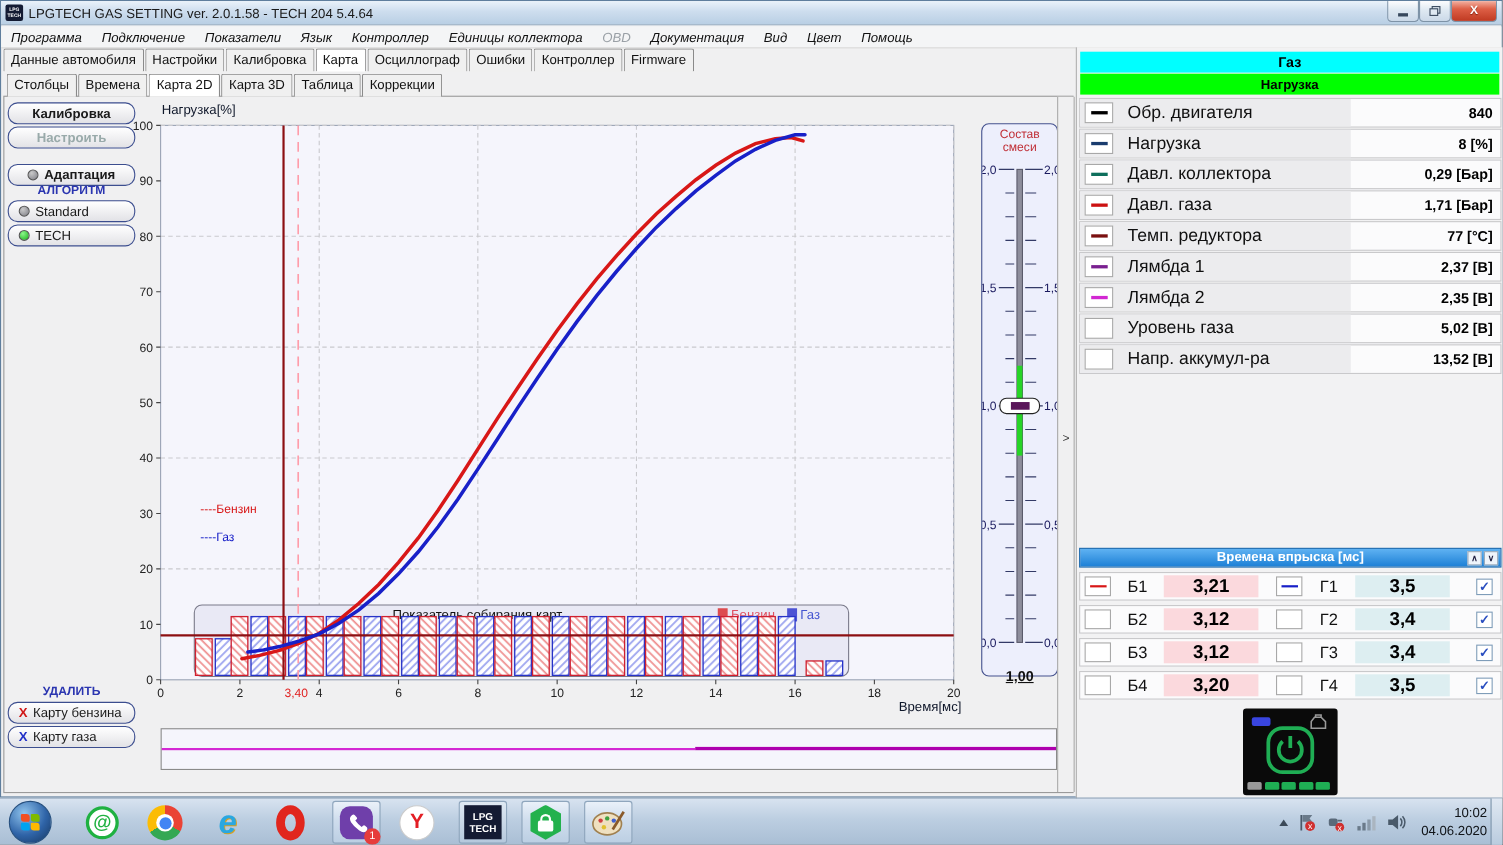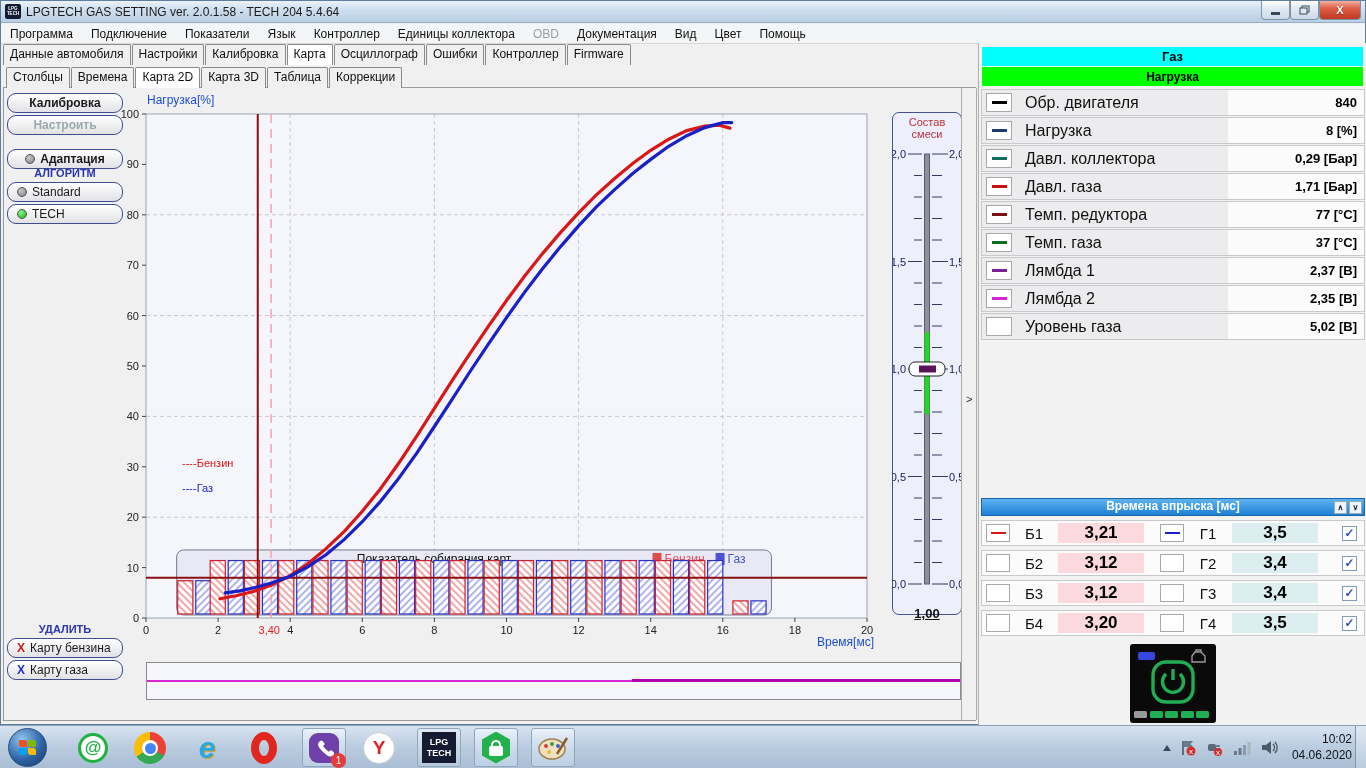--- a/index.html
+++ b/index.html
@@ -19,21 +19,21 @@
   .titlebar .title { font-size:12px; color:#1a1a1a; }
   .winbtns { position:absolute; right:4px; top:0; display:flex; }
   .wbtn { width:29px; height:19px; border:1px solid #7e93a7; border-top:none; border-radius:0 0 4px 4px;
     display:flex; align-items:center; justify-content:center;
     background:linear-gradient(#fdfdfe,#dfe9f2 45%,#cbd9e8); }
   .wbtn.close { width:42px; background:linear-gradient(#f3b0a0,#dd5f46 40%,#c03a22); }
   .glyph-min { width:9px; height:3px; background:#37485c; margin-top:7px; }
   .glyph-x { color:#fff; font-weight:bold; font-size:11px; text-shadow:0 1px 1px #802010; }
   .menubar { position:absolute; left:0; top:23px; width:100%; height:20px; background:#f4f5f6;
     border-bottom:1px solid #d8d8d8; display:flex; align-items:center; font-size:12px; }
-  .menubar span { padding:2px 9px; color:#111; }
+  .menubar span { padding:2px 9px; color:#111;font-style:italic; }
 
   .tabstrip { position:absolute; display:flex; font-size:12px; }
   .tabstrip.main { left:2px; top:43px; }
   .tabstrip.sub  { left:5px; top:66px; }
   .tab { border:1px solid #8a8a8a; border-bottom:none; background:#f0f0f0; padding:2px 6px 3px 6px;
     margin-right:1px; border-radius:2px 2px 0 0; color:#111; }
   .tab.active { background:#fff; position:relative; z-index:2; padding-bottom:4px; }
 
   .chartframe { position:absolute; left:2px; top:86px; width:973px; height:634px;
     border:1px solid #9a9a9a; background:#f0f0f1; }
@@ -44,21 +44,21 @@
     font-size:12px; font-weight:bold; color:#1a1a1a; gap:5px; }
   .sbtn.plain { font-weight:normal; justify-content:flex-start; padding-left:9px; }
   .sbtn.disabled { color:#9aa; }
   .led { width:10px; height:10px; border-radius:50%; border:1px solid #555;
     background:radial-gradient(circle at 35% 30%, #c9c9c9, #7e7e86); }
   .led.green { background:radial-gradient(circle at 35% 30%, #8cf58c, #17b317); }
   .sidelabel { position:absolute; left:6px; width:116px; text-align:center; font-size:11px;
     font-weight:bold; color:#2a35b0; }
   .xmark { font-weight:bold; font-size:12px; }
 
-  .axis-label { position:absolute; font-size:12px; color:#1d4ed8; }
+  .axis-label { position:absolute; font-size:12px; color:#0f172a; }
 
   
   .mixpanel { position:absolute; left:891px; top:111px; width:70px; height:503px;
     border:1px solid #44518e; border-radius:7px; background:#edeffc; text-align:center; }
   .mixtitle { font-size:11px; color:#c03038; margin-top:3px; }
   .mixvalue { font-size:13px; font-weight:bold; color:#111;text-decoration:underline; }
 
   .splitter { position:absolute; left:960px; top:87px; width:16px; height:632px;
     border-left:1px solid #aaa; border-right:1px solid #aaa; background:#f0f0f1; }
   .splitter span { position:absolute; left:4px; top:305px; font-size:11px; color:#333; }
@@ -455,29 +455,20 @@
               <span class="pdash-box">
                 <span class="pdash" style="background: rgb(122, 16, 16);"></span>
               </span>
               <span class="plabel">Темп. редуктора</span>
             </div>
             <div class="pcell-r">77 [°C]</div>
           </div>
       <div class="prow">
             <div class="pcell-l">
               <span class="pdash-box">
-                <span class="pdash" style="background: rgb(14, 110, 30);"></span>
-              </span>
-              <span class="plabel">Темп. газа</span>
-            </div>
-            <div class="pcell-r">37 [°C]</div>
-          </div>
-      <div class="prow">
-            <div class="pcell-l">
-              <span class="pdash-box">
                 <span class="pdash" style="background: rgb(122, 32, 144);"></span>
               </span>
               <span class="plabel">Лямбда 1</span>
             </div>
             <div class="pcell-r">2,37 [В]</div>
           </div>
       <div class="prow">
             <div class="pcell-l">
               <span class="pdash-box">
                 <span class="pdash" style="background: rgb(210, 39, 210);"></span>
@@ -487,20 +478,29 @@
             <div class="pcell-r">2,35 [В]</div>
           </div>
       <div class="prow">
             <div class="pcell-l">
               <span class="pdash-box">
                 <span class="pdash"></span>
               </span>
               <span class="plabel">Уровень газа</span>
             </div>
             <div class="pcell-r">5,02 [В]</div>
+          </div>
+      <div class="prow">
+            <div class="pcell-l">
+              <span class="pdash-box">
+                <span class="pdash"></span>
+              </span>
+              <span class="plabel">Напр. аккумул-ра</span>
+            </div>
+            <div class="pcell-r">13,52 [В]</div>
           </div>
     </div>
 
     <div class="inj">
       <div class="injhdr">
         <span>Времена впрыска [мс]</span>
         <div class="injbtns">
           <div>∧</div>
           <div>∨</div>
         </div>

